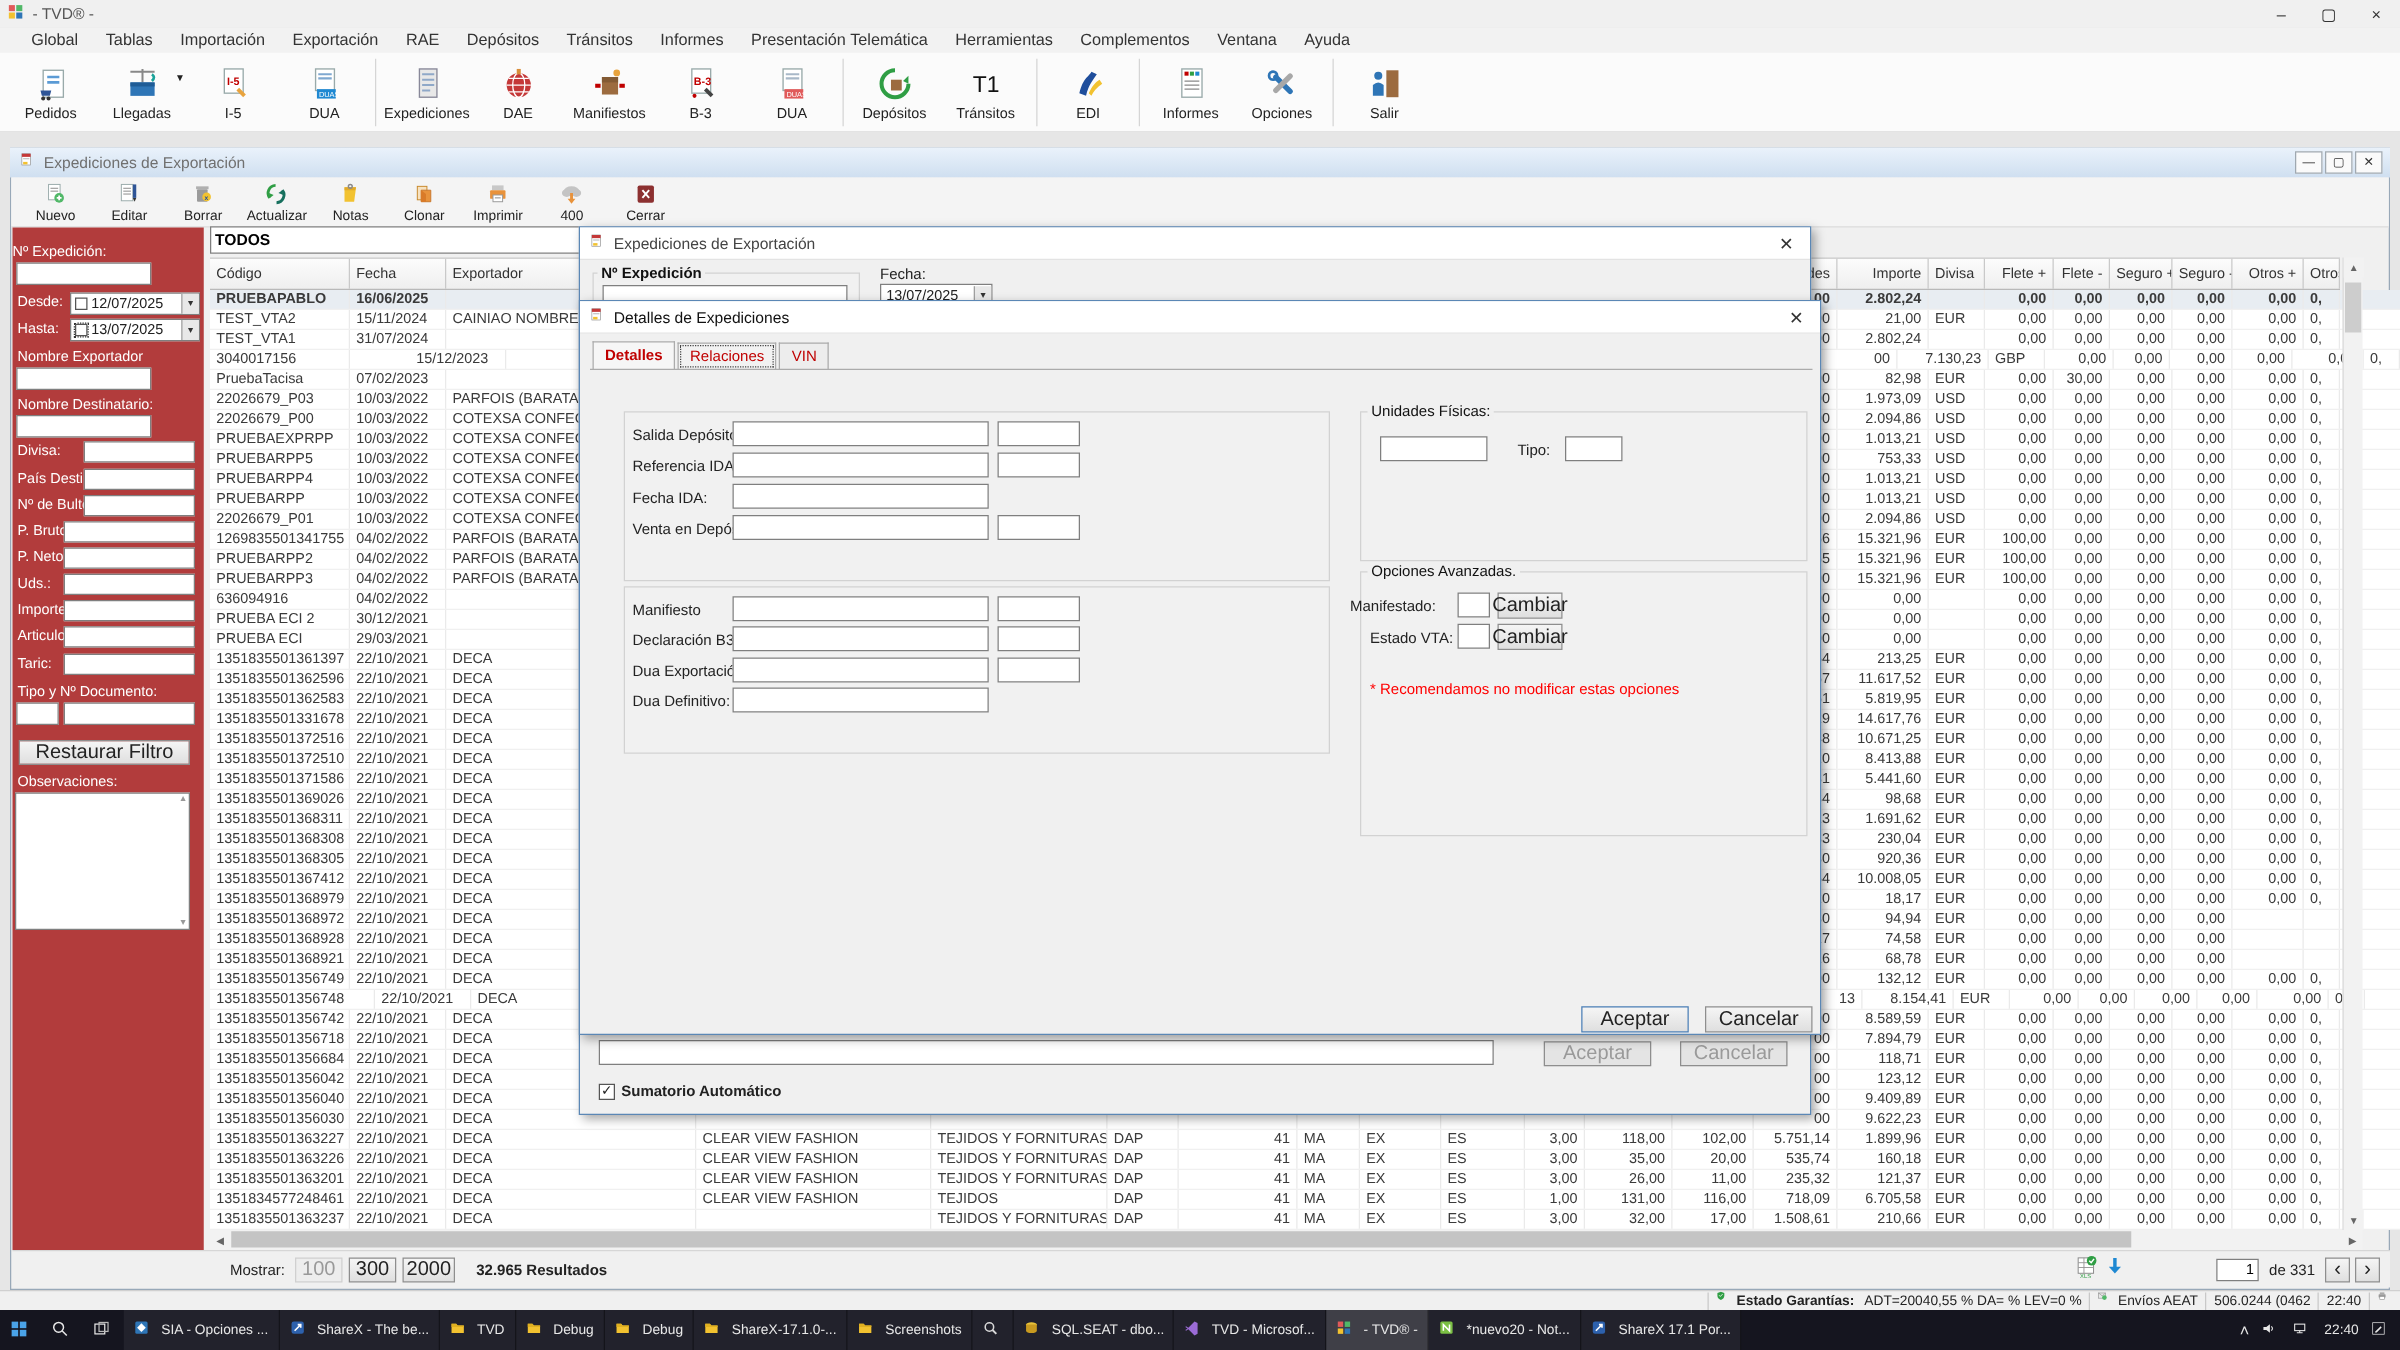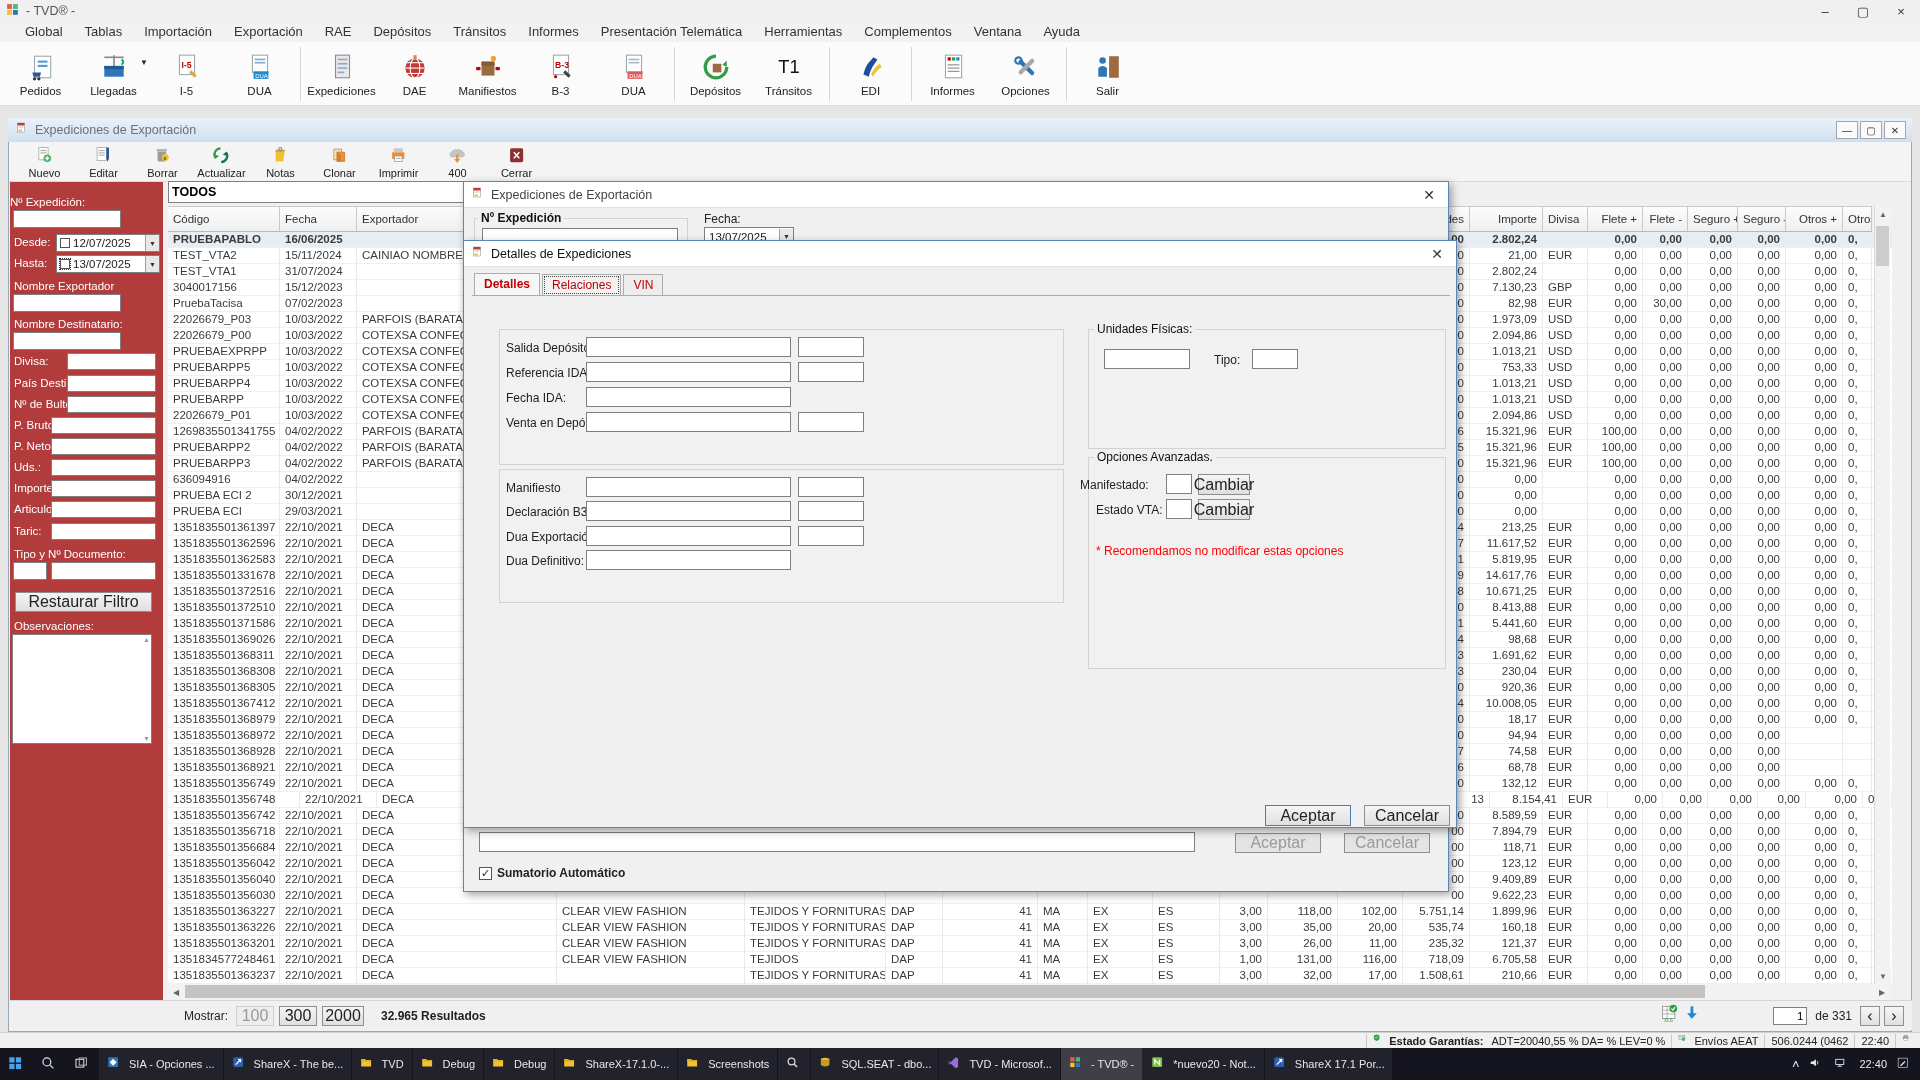--- a/index.html
+++ b/index.html
@@ -557,21 +557,21 @@
         <span class="tc" style="width: 45px;"></span>
         <span class="tc ar" style="width: 55px;">0,00</span>
         <span class="tc ar" style="width: 45px;">0,00</span>
         <span class="tc ar" style="width: 50px;">0,00</span>
         <span class="tc ar" style="width: 48px;">0,00</span>
         <span class="tc ar" style="width: 57px;">0,00</span>
         <span class="tc" style="width: 29px;">0,</span>
       </div>
       <div class="trow">
         <span class="tc" style="width: 112px;">3040017156</span>
-        <span class="tc" style="width: 77px;">15/12/2023</span>
+        <span class="tc" style="width: 77px; margin-left: 48px;">15/12/2023</span>
         <span class="tc" style="width: 200px;"></span>
         <span class="tc" style="width: 188px;"></span>
         <span class="tc" style="width: 141px;"></span>
         <span class="tc" style="width: 57px;"></span>
         <span class="tc ar" style="width: 95px;"></span>
         <span class="tc" style="width: 50px;"></span>
         <span class="tc" style="width: 65px;"></span>
         <span class="tc" style="width: 67px;"></span>
         <span class="tc ar" style="width: 48px;"></span>
         <span class="tc ar" style="width: 70px;"></span>

